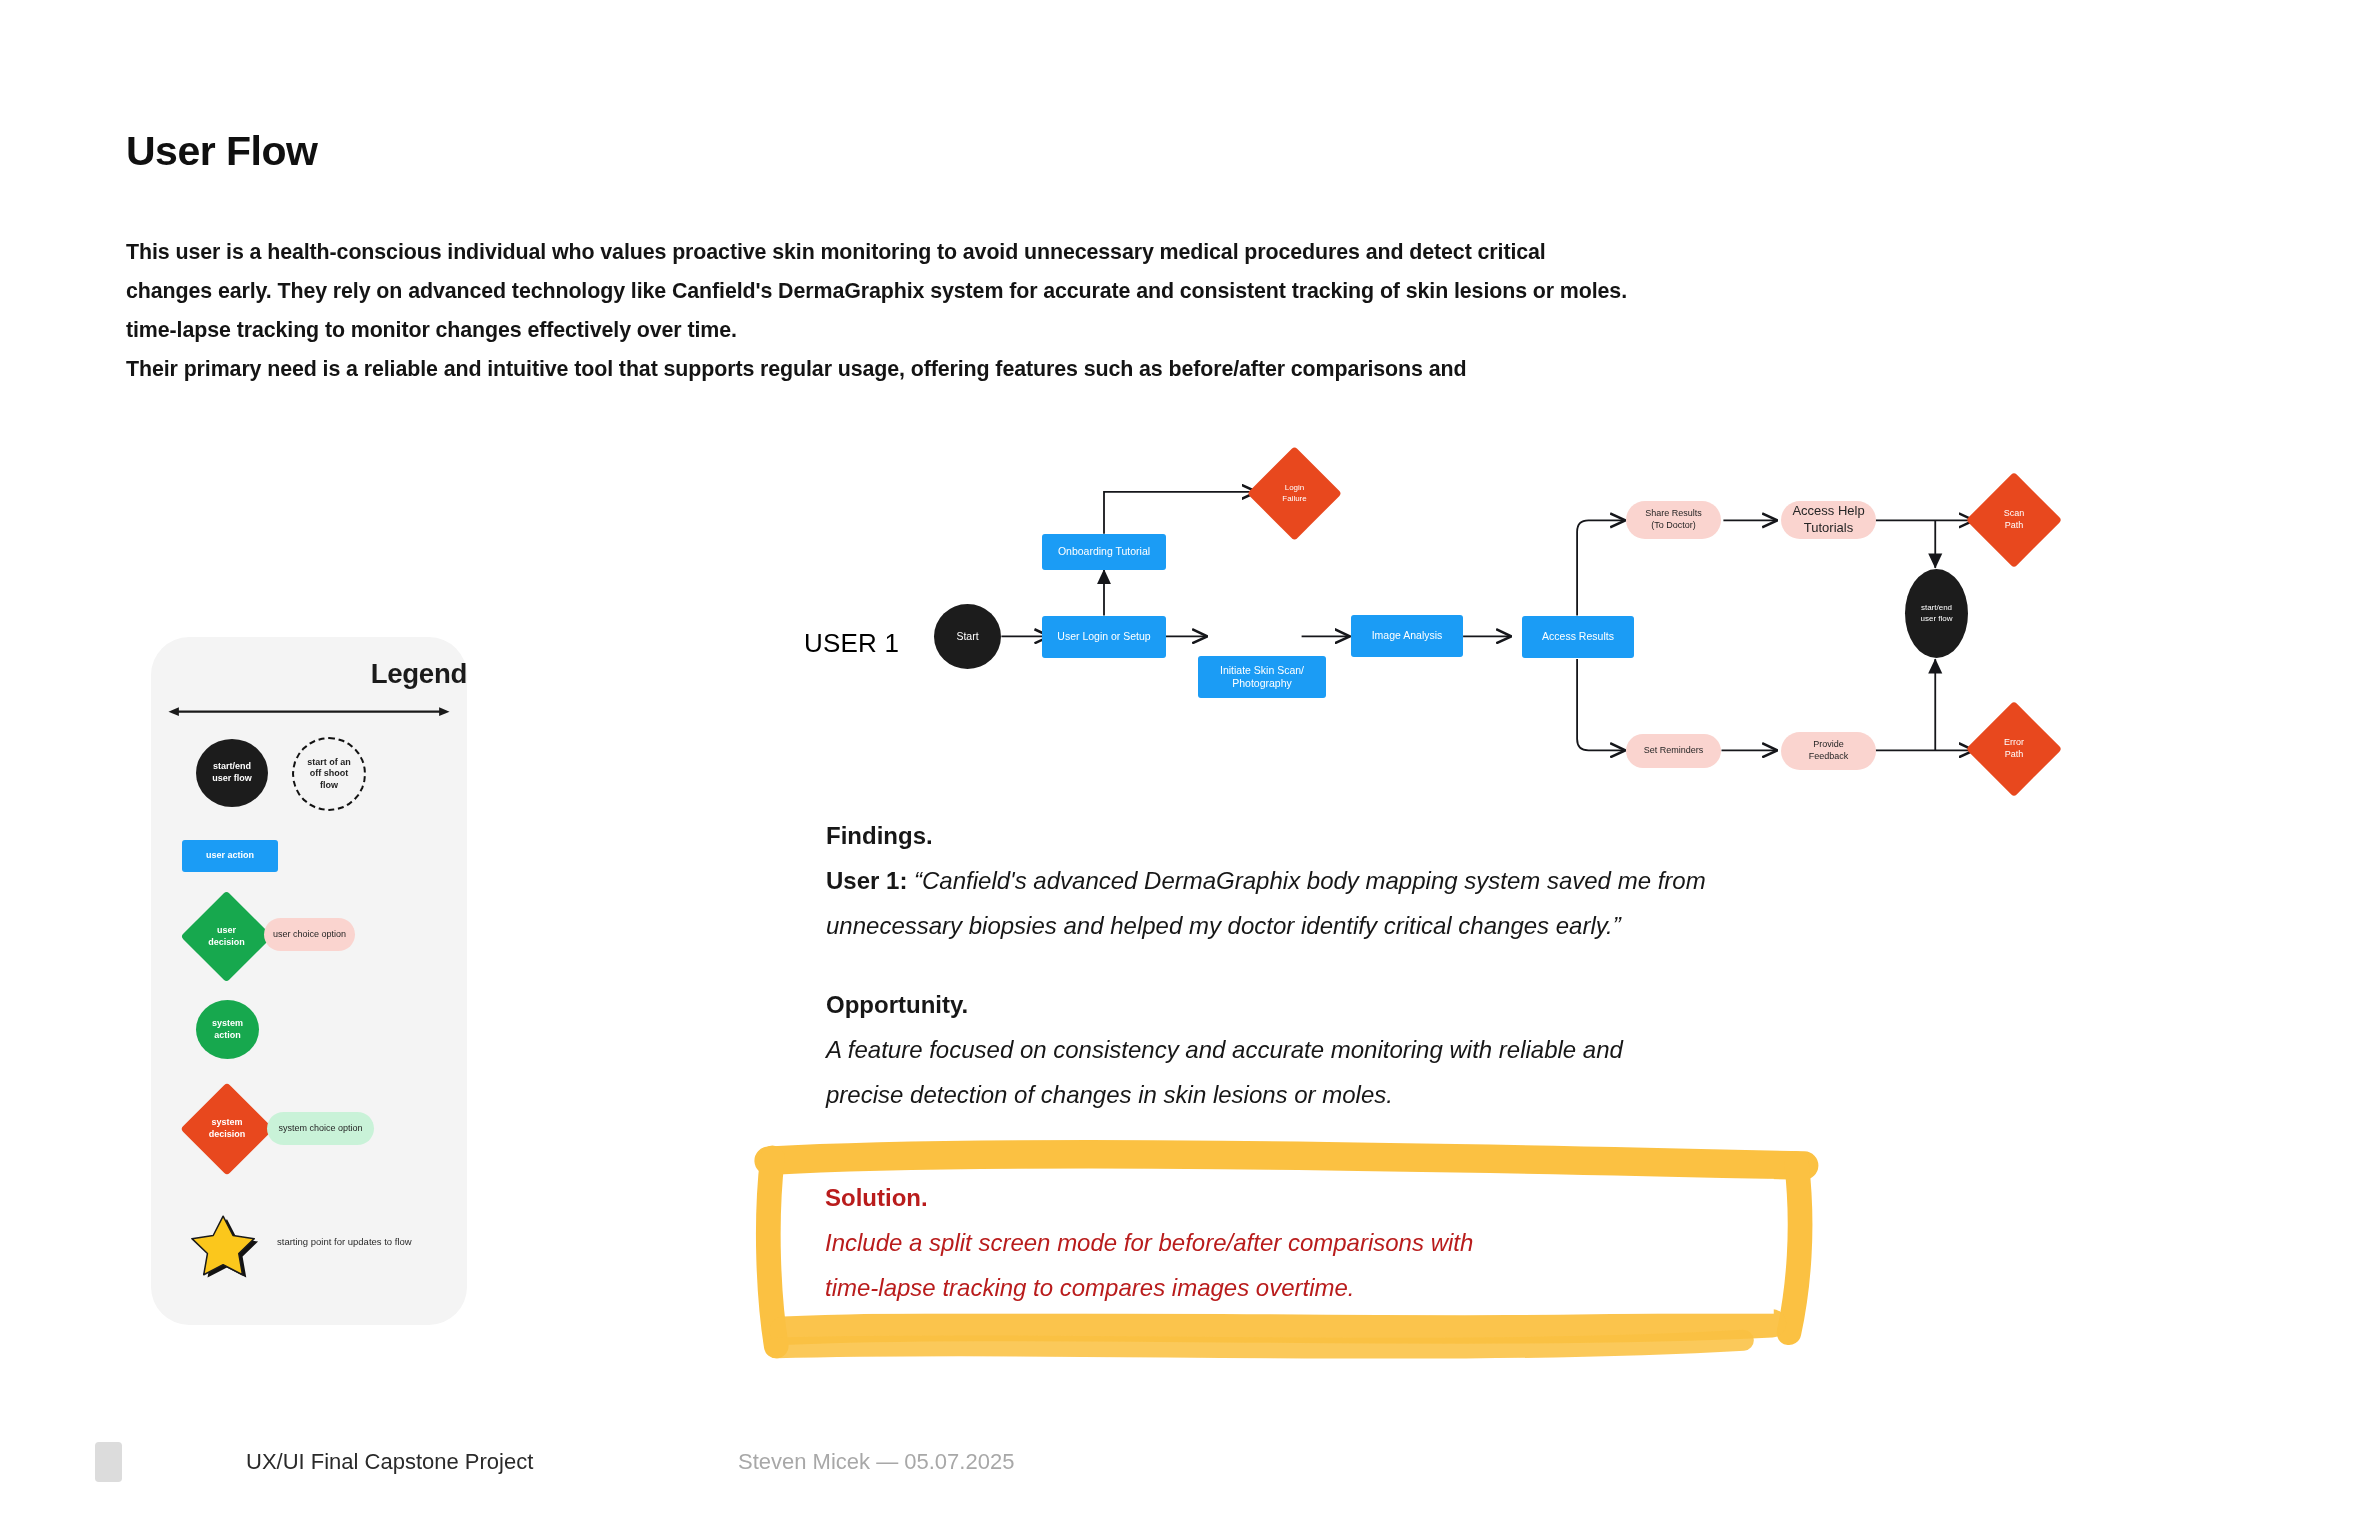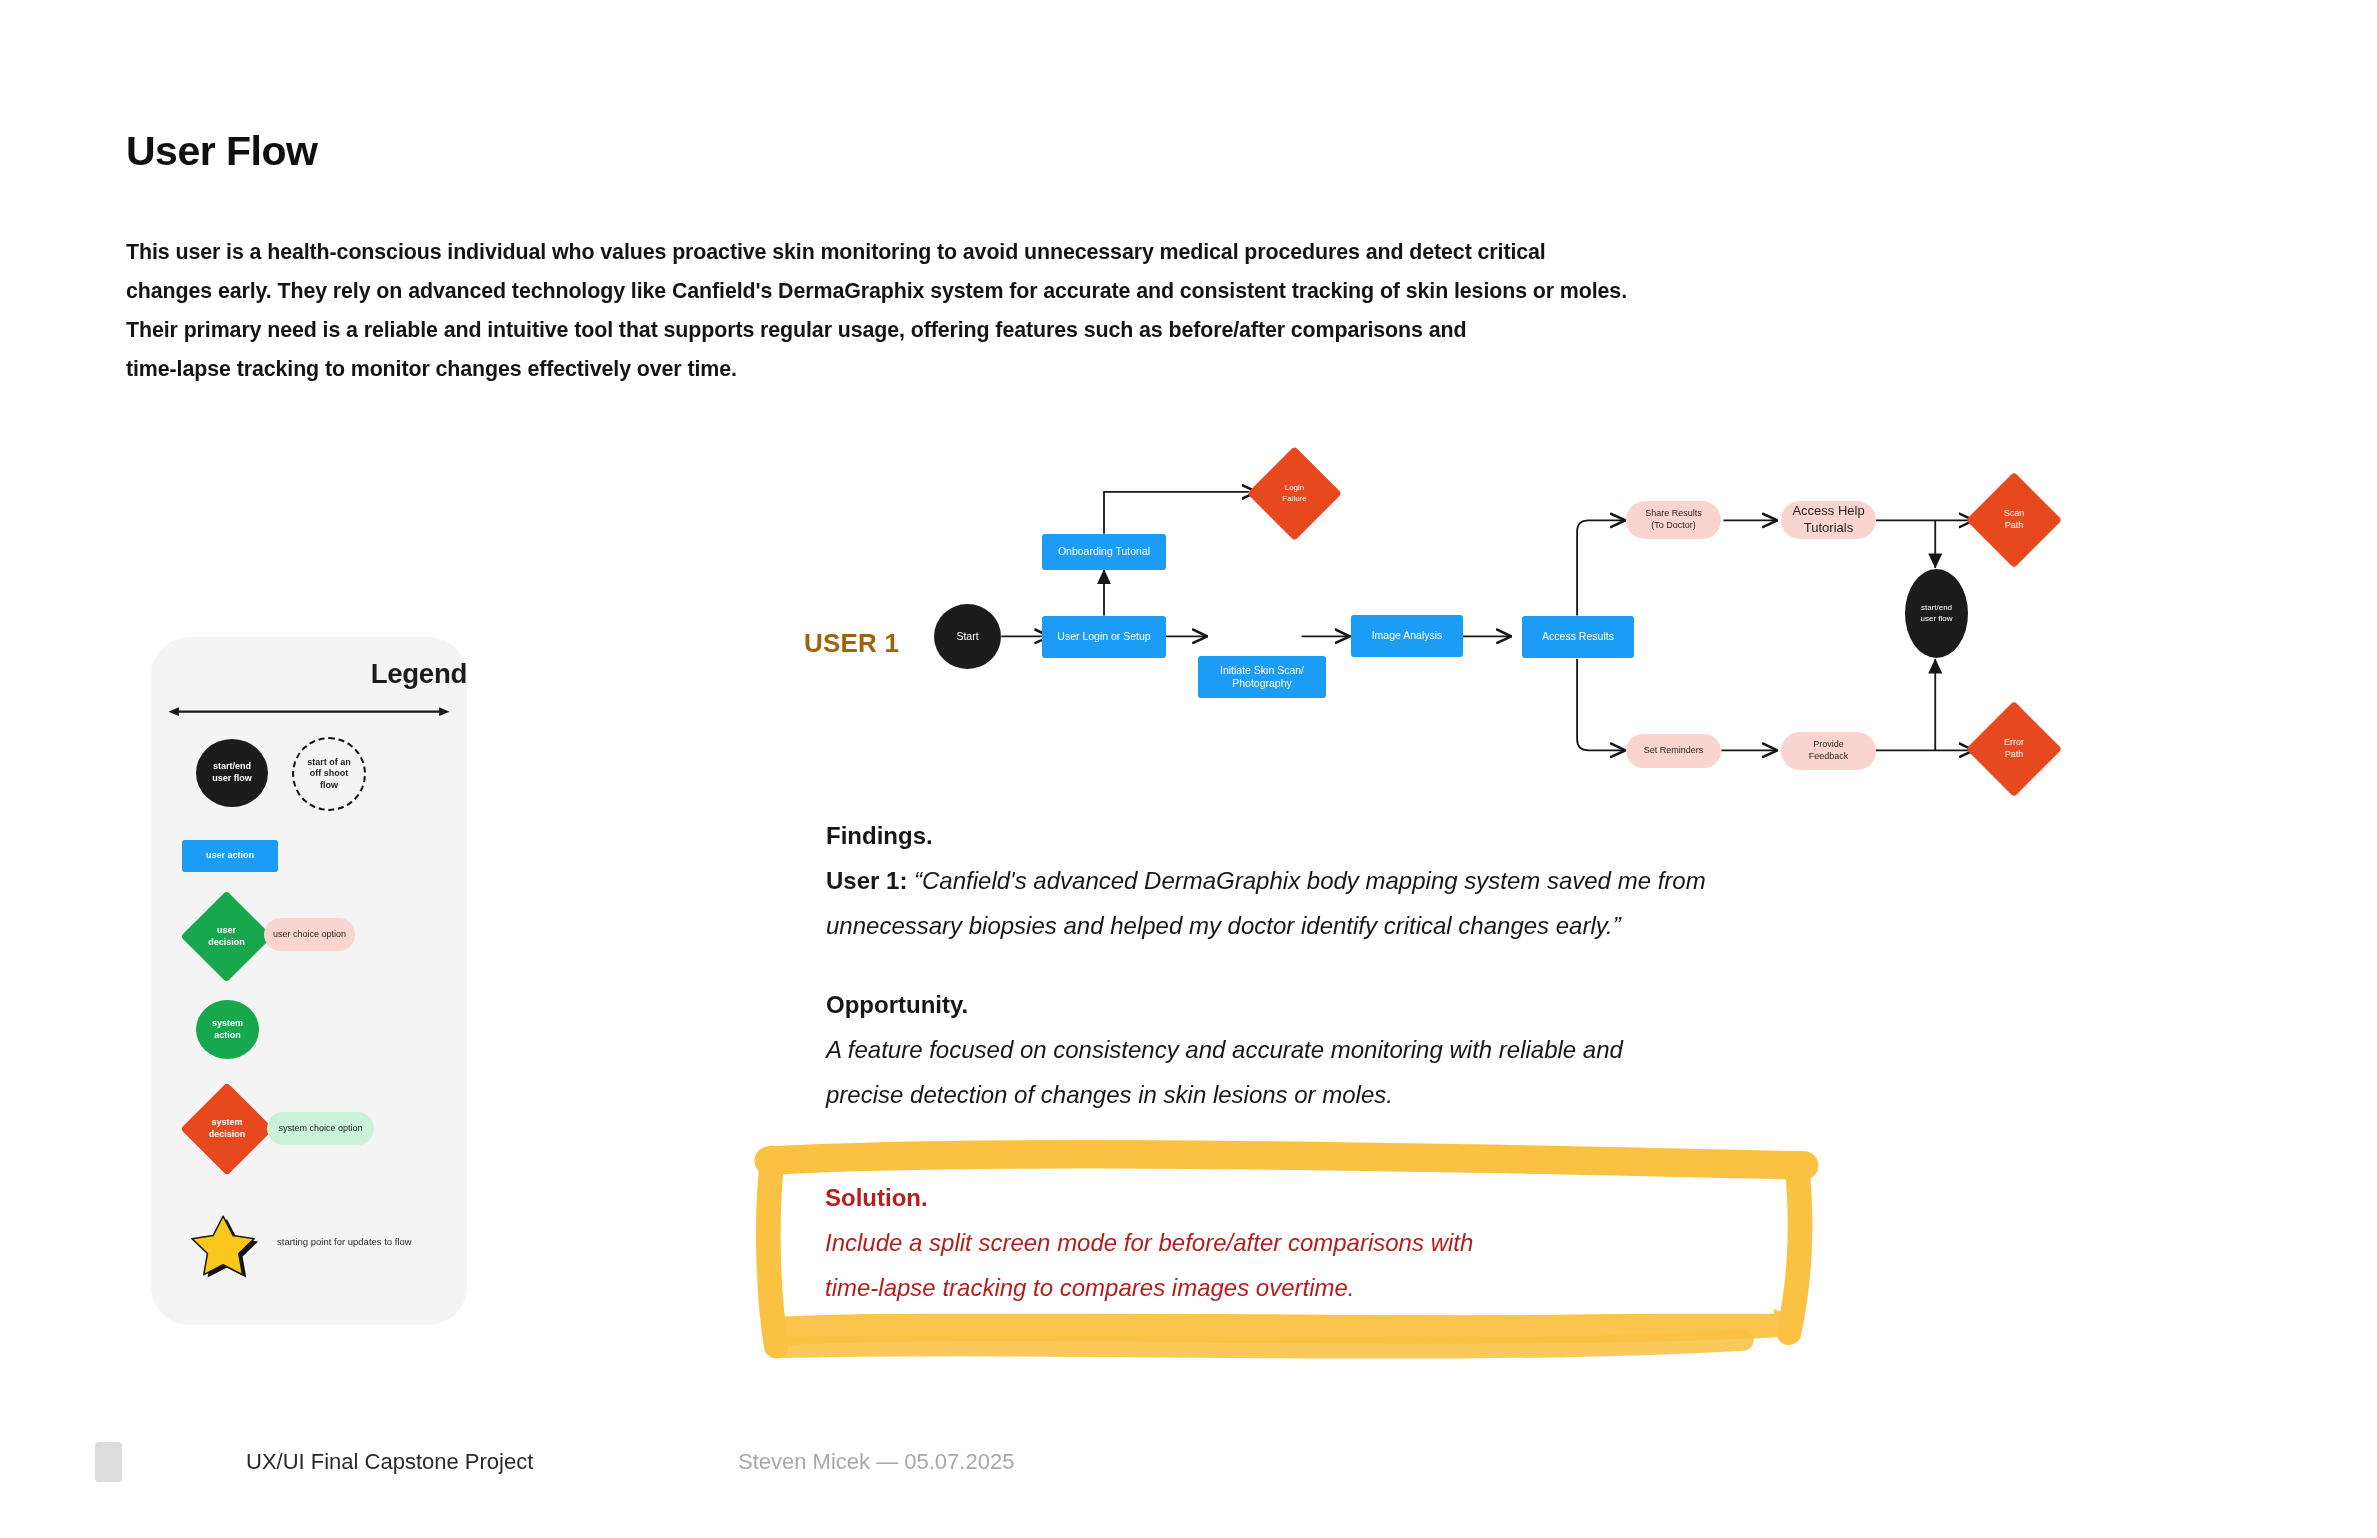--- a/index.html
+++ b/index.html
@@ -144,23 +144,23 @@
     left: 780px;
     top: 433px;
     width: 1560px;
     height: 342px;
   }
   #user-label {
     position: absolute;
     left: 804px;
     top: 628px;
     font-size: 26px;
-    font-weight: 700;
+    font-weight: 400;
     letter-spacing: 0.2px;
-    color: #a16207;
+    color: #000000;
   }
   #flow-svg { position: absolute; left: 0; top: 0; }
 
   .fnode { position: absolute; }
   .fnode .shape-text { font-size: 10.5px; }
 
   
   #findings-block {
     position: absolute;
     left: 826px;
@@ -224,22 +224,22 @@
 </head>
 <body>
 
 <div id="page">
 
   <div id="page-title">User Flow</div>
 
   <div id="intro-paragraph">
     <span class="ln">This user is a health-conscious individual who values proactive skin monitoring to avoid unnecessary medical procedures and detect critical</span>
     <span class="ln">changes early. They rely on advanced technology like Canfield's DermaGraphix system for accurate and consistent tracking of skin lesions or moles.</span>
+    <span class="ln">time-lapse tracking to monitor changes effectively over time.</span>
     <span class="ln">Their primary need is a reliable and intuitive tool that supports regular usage, offering features such as before/after comparisons and</span>
-    <span class="ln">time-lapse tracking to monitor changes effectively over time.</span>
   </div>
 
   <div id="legend-card">
 
     <div id="legend-title">Legend</div>
 
     <svg id="legend-rule" width="282" height="13.3" viewBox="0 0 296 14">
       <line x1="8" y1="7" x2="288" y2="7" stroke="#1a1a1a" stroke-width="2.4"></line>
       <polygon points="0,7 11,2.4 11,11.6" fill="#1a1a1a"></polygon>
       <polygon points="296,7 285,2.4 285,11.6" fill="#1a1a1a"></polygon>

